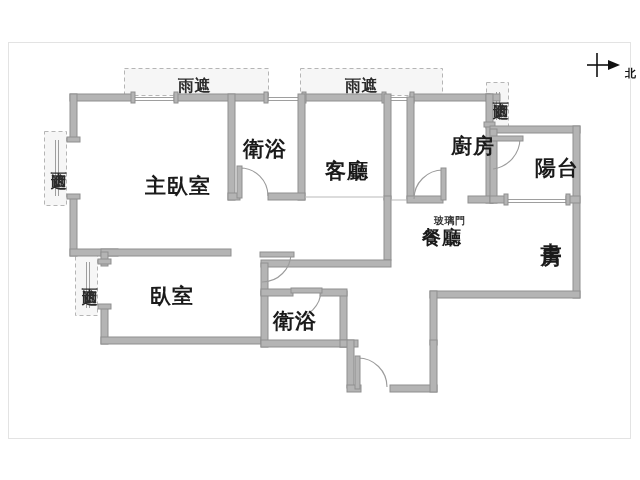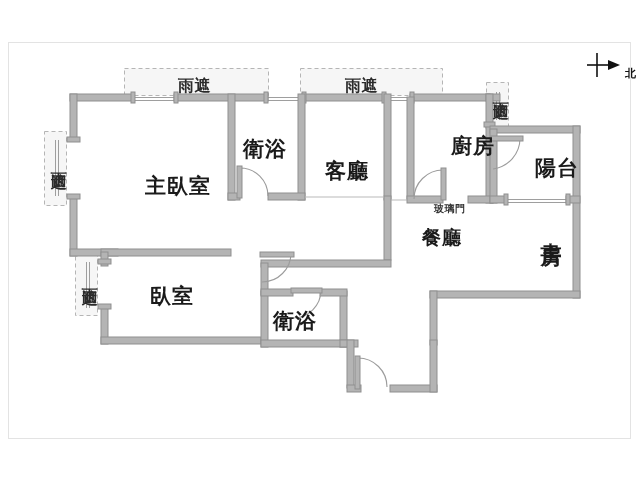--- a/index.html
+++ b/index.html
@@ -207,17 +207,17 @@
   <div class="lbl lbl-room vert" style="left:540px;top:226px;">書房</div>
   <div class="lbl lbl-room-sm" style="left:422px;top:228px;">餐廳</div>
   <div class="lbl lbl-room" style="left:150px;top:286px;">臥室</div>
   <div class="lbl lbl-room" style="left:273px;top:311px;">衛浴</div>
 
   <div class="lbl lbl-small" style="left:178px;top:78px;">雨遮</div>
   <div class="lbl lbl-small" style="left:345px;top:78px;">雨遮</div>
   <div class="lbl lbl-small vert" style="left:50px;top:160px;">雨遮</div>
   <div class="lbl lbl-small vert" style="left:81px;top:276px;">雨遮</div>
   <div class="lbl lbl-small vert" style="left:492px;top:90px;">雨遮</div>
-  <div class="lbl lbl-tiny" style="left:434px;top:204px;text-align:right;">玻璃門</div>
+  <div class="lbl lbl-tiny" style="left:434px;top:216px;text-align:right;">玻璃門</div>
 
   <div class="lbl north-txt vert" style="left:624px;top:58px;">北</div>
 
 </div>
 
 </body></html>

